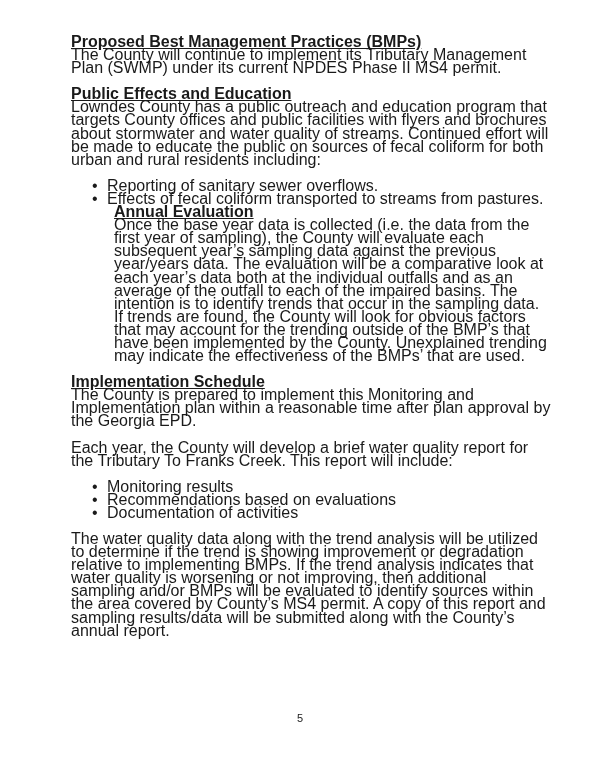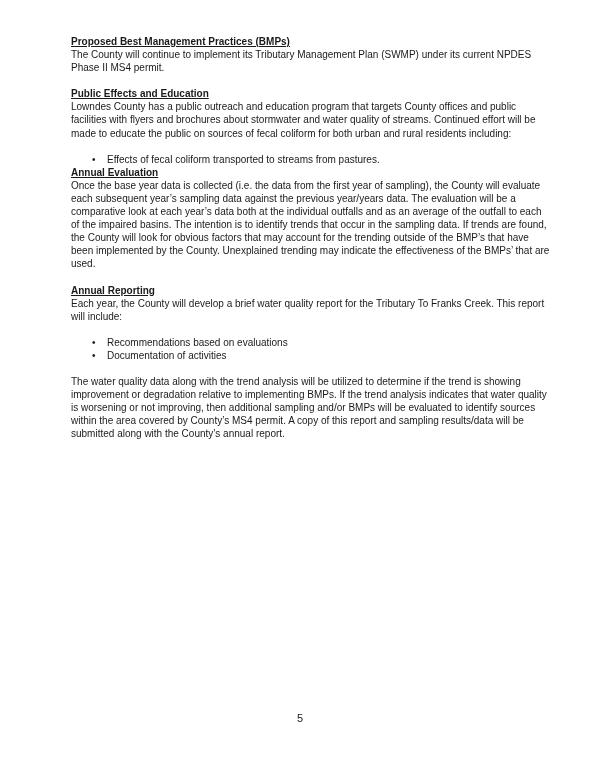--- a/index.html
+++ b/index.html
@@ -3,21 +3,21 @@
   <meta charset="utf-8">
   <style>
     html, body { margin: 0; padding: 0; background: #ffffff; }
     body {
       width: 600px; height: 777px; position: relative; overflow: hidden;
       font-family: "Liberation Sans", sans-serif;
       color: #1a1a1a;
     }
     .page {
       position: absolute; left: 71px; top: 35px; width: 480px;
-      font-size: 10px; line-height: 13.1px;
+      font-size: 16px; line-height: 13.1px;
     }
     .section { margin: 0 0 13px 0; }
     .heading {
       font-weight: bold; text-decoration: underline;
       display: block; margin: 0;
     }
     p { margin: 0; }
     ul {
       list-style: none; margin: 13px 0 13px 0; padding: 0 0 0 36px;
     }
@@ -38,34 +38,39 @@
 
   <div class="section">
     <span class="heading">Proposed Best Management Practices (BMPs)</span>
     <p>The County will continue to implement its Tributary Management Plan (SWMP) under its current NPDES Phase II MS4 permit.</p>
   </div>
 
   <div class="section">
     <span class="heading">Public Effects and Education</span>
     <p>Lowndes County has a public outreach and education program that targets County offices and public facilities with flyers and brochures about stormwater and water quality of streams. Continued effort will be made to educate the public on sources of fecal coliform for both urban and rural residents including:</p>
     <ul>
+      <li>Reporting of sanitary sewer overflows.</li>
       <li>Effects of fecal coliform transported to streams from pastures.</li>
     </ul>
   </div>
 
-  <div class="section" style="margin-top:-13px;">
+  <div class="section" style="margin-top:-13px;margin-left:43px;">
     <span class="heading">Annual Evaluation</span>
     <p>Once the base year data is collected (i.e. the data from the first year of sampling), the County will evaluate each subsequent year’s sampling data against the previous year/years data.  The evaluation will be a comparative look at each year’s data both at the individual outfalls and as an average of the outfall to each of the impaired basins.  The intention is to identify trends that occur in the sampling data.  If trends are found, the County will look for obvious factors that may account for the trending outside of the BMP’s that have been implemented by the County.  Unexplained trending may indicate the effectiveness of the BMPs’ that are used.</p>
   </div>
 
+  <div class="section">
+    <span class="heading">Implementation Schedule</span>
+    <p>The County is prepared to implement this Monitoring and Implementation plan within a reasonable time after plan approval by the Georgia EPD.</p>
+  </div>
 
   <div class="section">
-    <span class="heading">Annual Reporting</span>
     <p>Each year, the County will develop a brief water quality report for the Tributary To Franks Creek. This report will include:</p>
     <ul>
+      <li>Monitoring results</li>
       <li>Recommendations based on evaluations</li>
       <li>Documentation of activities</li>
     </ul>
     <p class="after-list">The water quality data along with the trend analysis will be utilized to determine if the trend is showing improvement or degradation relative to implementing BMPs.  If the trend analysis indicates that water quality is worsening or not improving, then additional sampling and/or BMPs will be evaluated to identify sources within the area covered by County’s MS4 permit.  A copy of this report and sampling results/data will be submitted along with the County’s annual report.</p>
   </div>
 
 </div>
 
 <div class="page-number">5</div>
 

